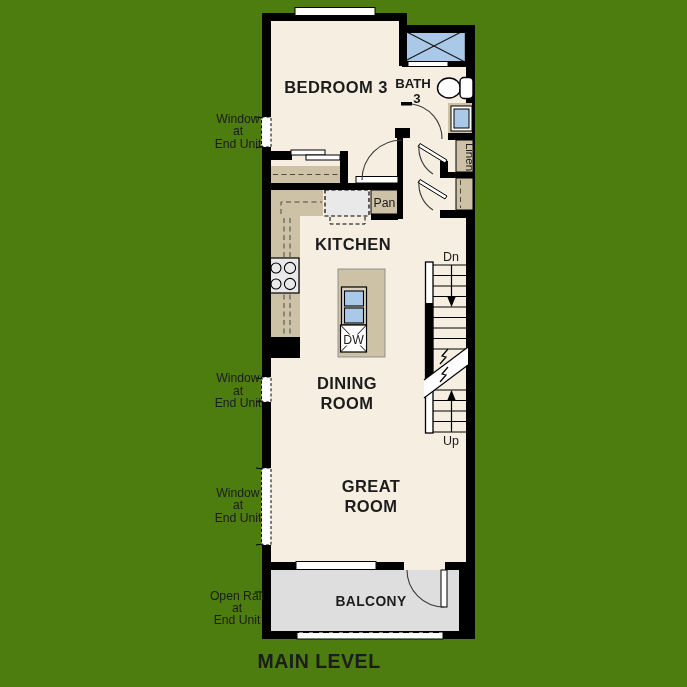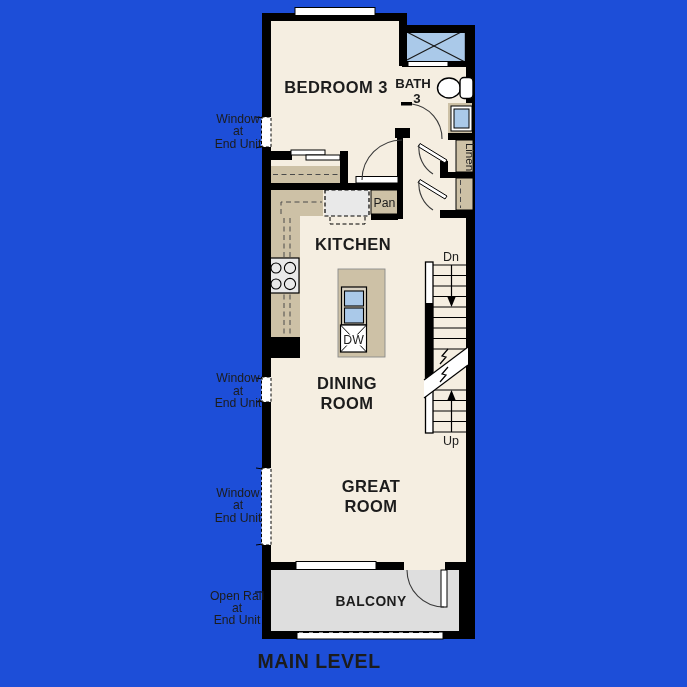--- a/index.html
+++ b/index.html
@@ -1,16 +1,16 @@
 <!DOCTYPE html>
 <html><head>
 <meta charset="utf-8">
 <style>
   html,body{margin:0;padding:0;background:#ffffff;}
-  .page{position:relative;width:687px;height:687px;background:#1d4ed8;overflow:hidden;
+  .page{position:relative;width:687px;height:687px;background:#4d7c0f;overflow:hidden;
         font-family:"Liberation Sans",sans-serif;}
   svg{position:absolute;left:0;top:0;}
   text{fill:#1c1c1c;font-family:"Liberation Sans",sans-serif;}
   .room-label{font-weight:bold;font-size:16.5px;letter-spacing:.4px;}
   .small-bold{font-weight:bold;font-size:13.2px;}
   .balcony-label{font-weight:bold;font-size:13.8px;letter-spacing:.4px;}
   .title-label{font-weight:bold;font-size:19.5px;letter-spacing:.5px;}
   .anno{font-size:12.2px;}
   .fixture-label{font-size:12.3px;}
   .wall{fill:#000000;}

